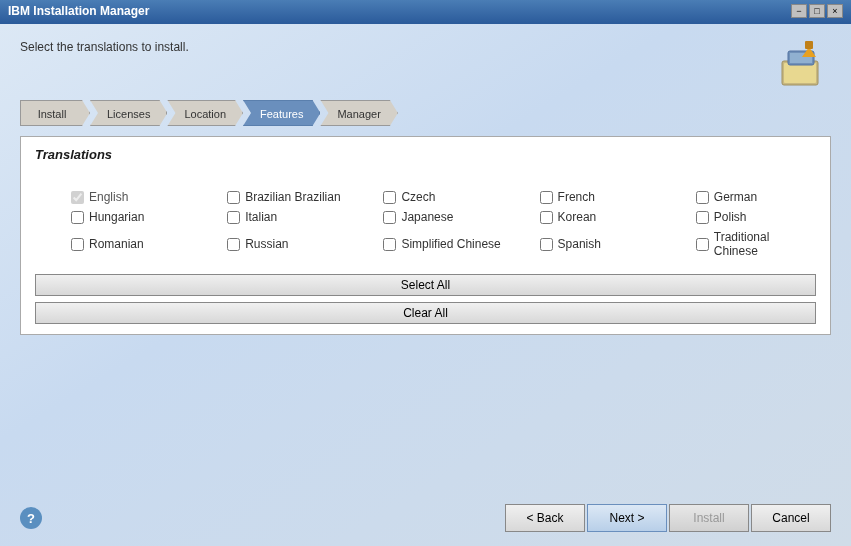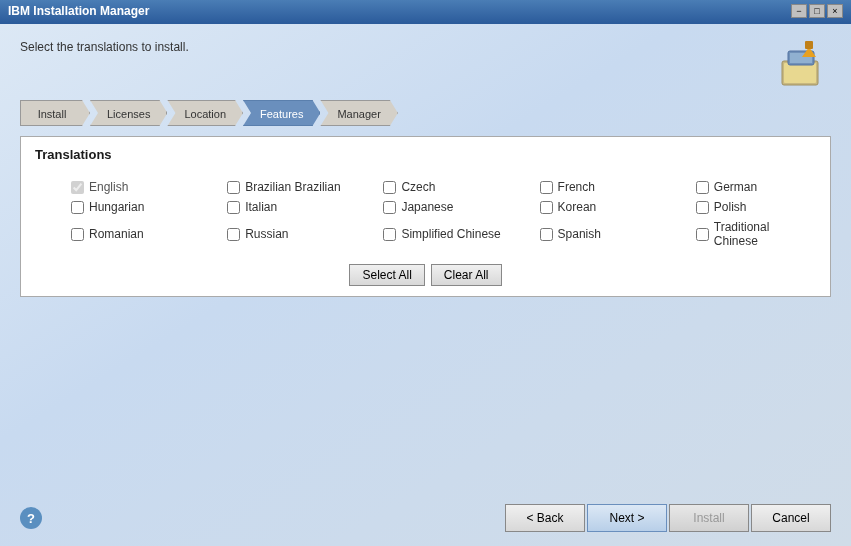--- a/index.html
+++ b/index.html
@@ -114,22 +114,23 @@
     }
 
     .translations-box {
       background: white;
       border: 1px solid #aaa;
       padding: 10px 14px;
     }
     .translations-title {
       font-weight: bold;
       font-size: 13px;
-      margin-bottom: 18px;
+      margin-bottom: 28px;
       color: #1a1a1a;
+      font-style: italic;
     }
     .translations-grid {
       display: grid;
       grid-template-columns: repeat(5, 1fr);
       gap: 6px 0;
       margin-bottom: 10px;
     }
     .checkbox-item {
       display: flex;
       align-items: center;
@@ -141,23 +142,24 @@
     .checkbox-item input[type="checkbox"] {
       width: 13px;
       height: 13px;
       cursor: pointer;
     }
     .checkbox-item.checked-item {
       color: #555;
     }
     .select-clear-row {
       display: flex;
-      justify-content: center;
+      justify-content: flex-start;
       gap: 6px;
       padding-top: 6px;
+      flex-direction: column;
     }
     .action-btn {
       background: linear-gradient(to bottom, #f0f0f0, #d8d8d8);
       border: 1px solid #888;
       padding: 3px 12px;
       font-size: 12px;
       cursor: pointer;
       min-width: 70px;
     }
 

